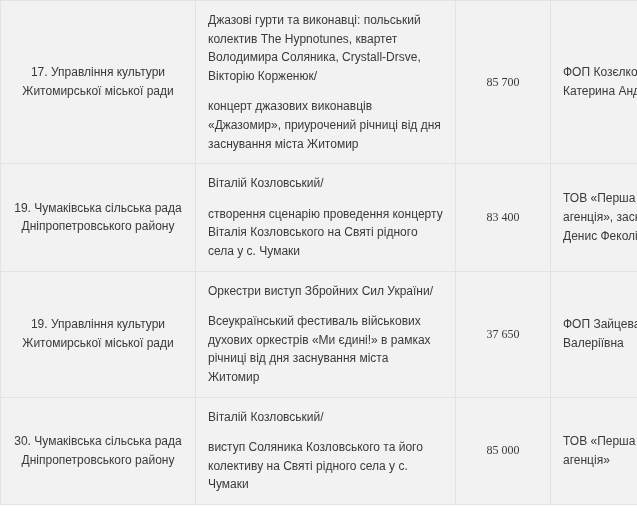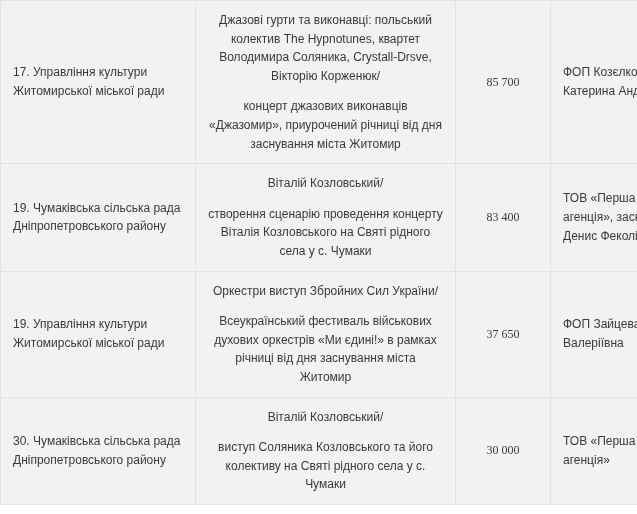--- a/index.html
+++ b/index.html
@@ -23,40 +23,39 @@
   table.data-table td {
     border: 1px solid #e3e3e3;
     background: #f2f2f2;
     vertical-align: middle;
     padding: 10px 12px;
     line-height: 1.55;
     color: #3a3a3a;
   }
   td.col-org {
     width: 170px;
-    text-align: left;
+    text-align: center;
   }
   td.col-desc {
     width: 235px;
     text-align: left;
     vertical-align: top;
   }
   td.col-amount {
     width: 70px;
     text-align: center;
     white-space: nowrap;
     font-family: Liberation Serif, serif;
   }
   td.col-recipient {
     width: 140px;
     text-align: left;
   }
   .desc-block {
     margin: 0 0 12px 0;
-    text-align: center;
   }
   .desc-block:last-child {
     margin-bottom: 0;
   }
 </style>
 </head>
 <body>
 
 <table class="data-table">
   <tbody>
@@ -107,20 +106,20 @@
     </tr>
     <tr>
       <td class="col-org">
         <span>30. Чумаківська сільська рада Дніпропетровського району</span>
       </td>
       <td class="col-desc">
         <p class="desc-block">Віталій Козловський/</p>
         <p class="desc-block">виступ Соляника Козловського та його колективу на Святі рідного села у с. Чумаки</p>
       </td>
       <td class="col-amount">
-        <span>30 000</span>
+        <span>85 000</span>
       </td>
       <td class="col-recipient">
         <span>ТОВ «Перша концертна агенція»</span>
       </td>
     </tr>
   </tbody>
 </table>
 
 </body></html>

